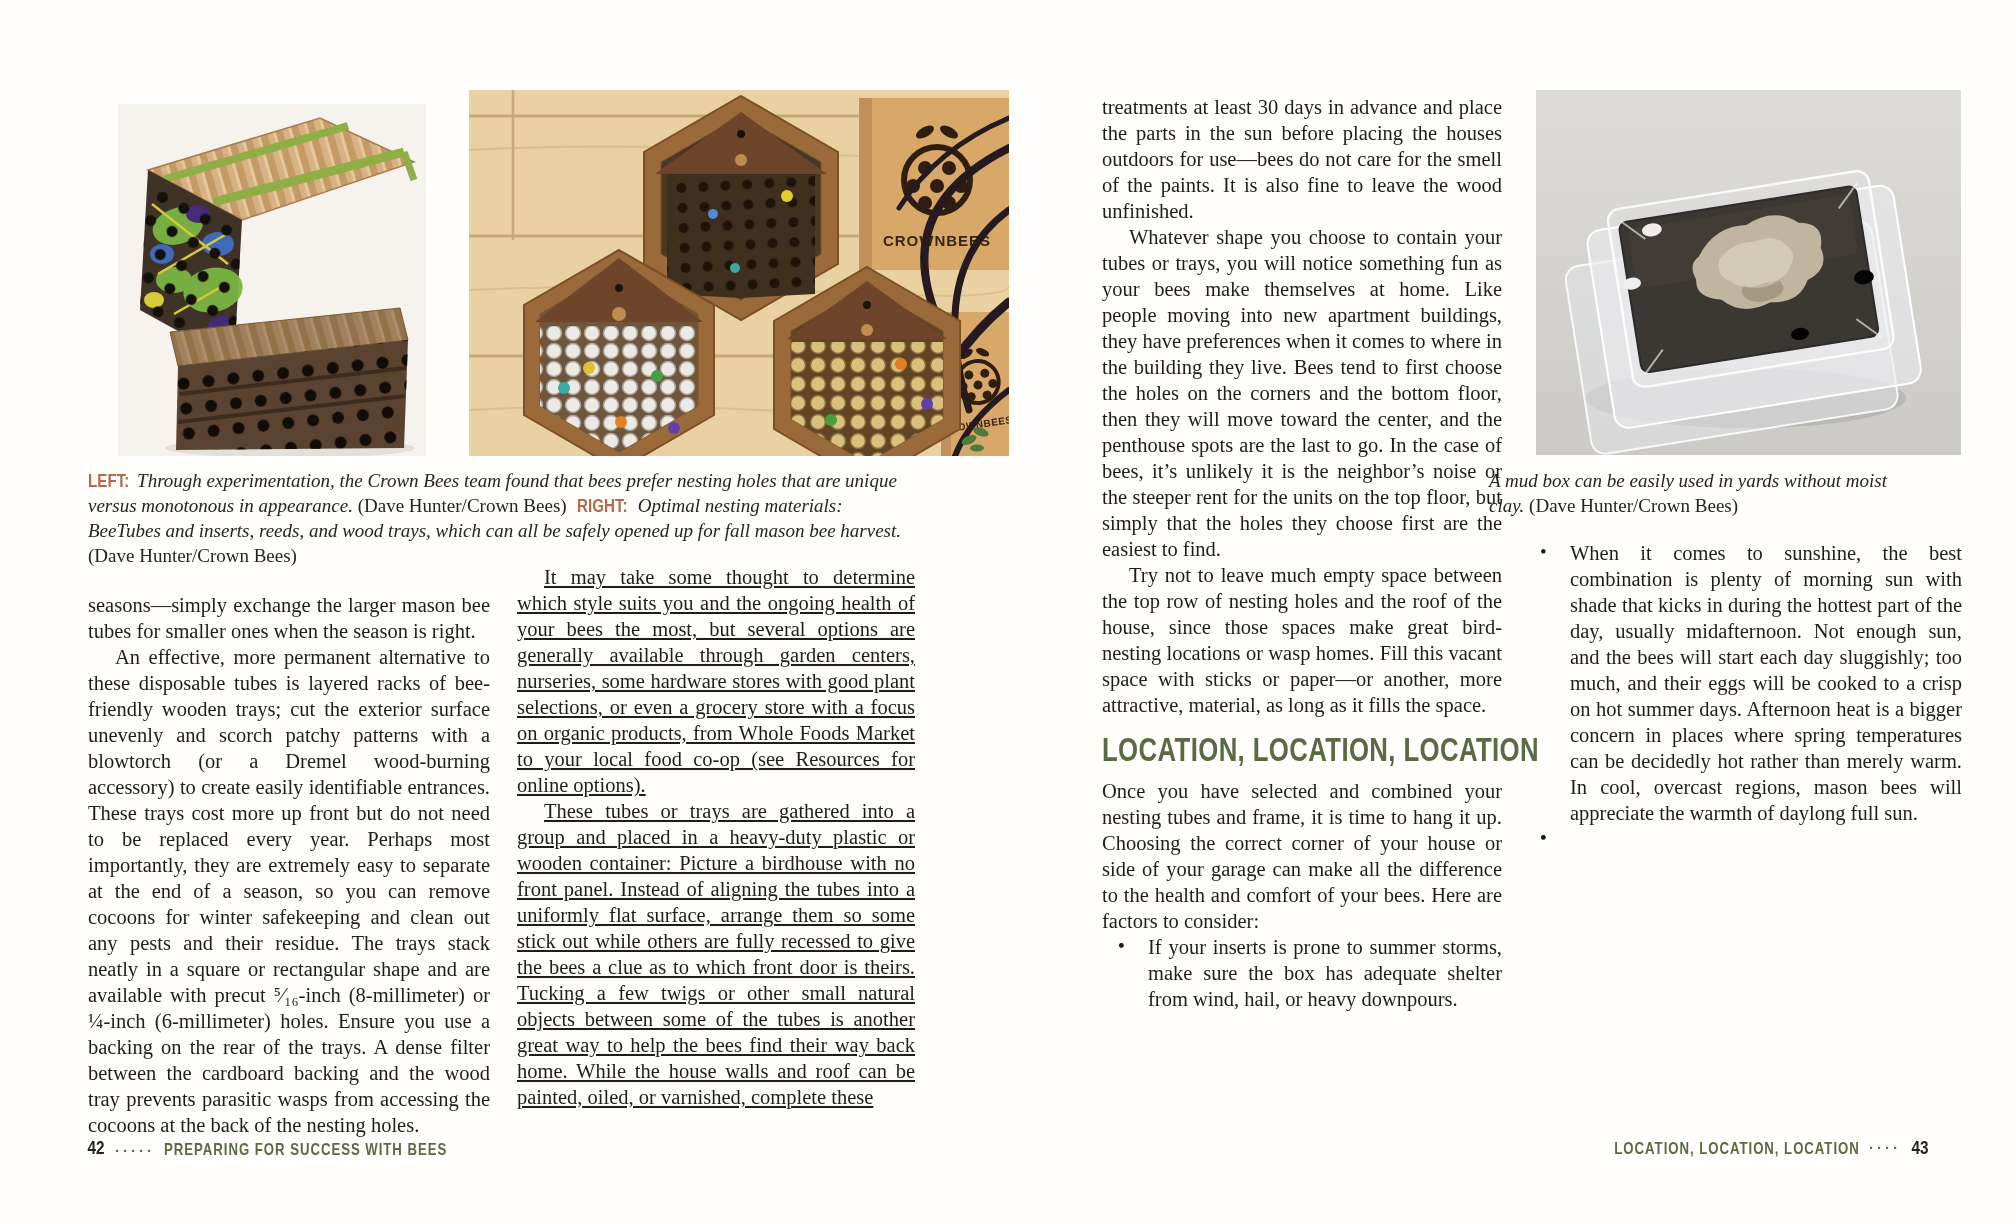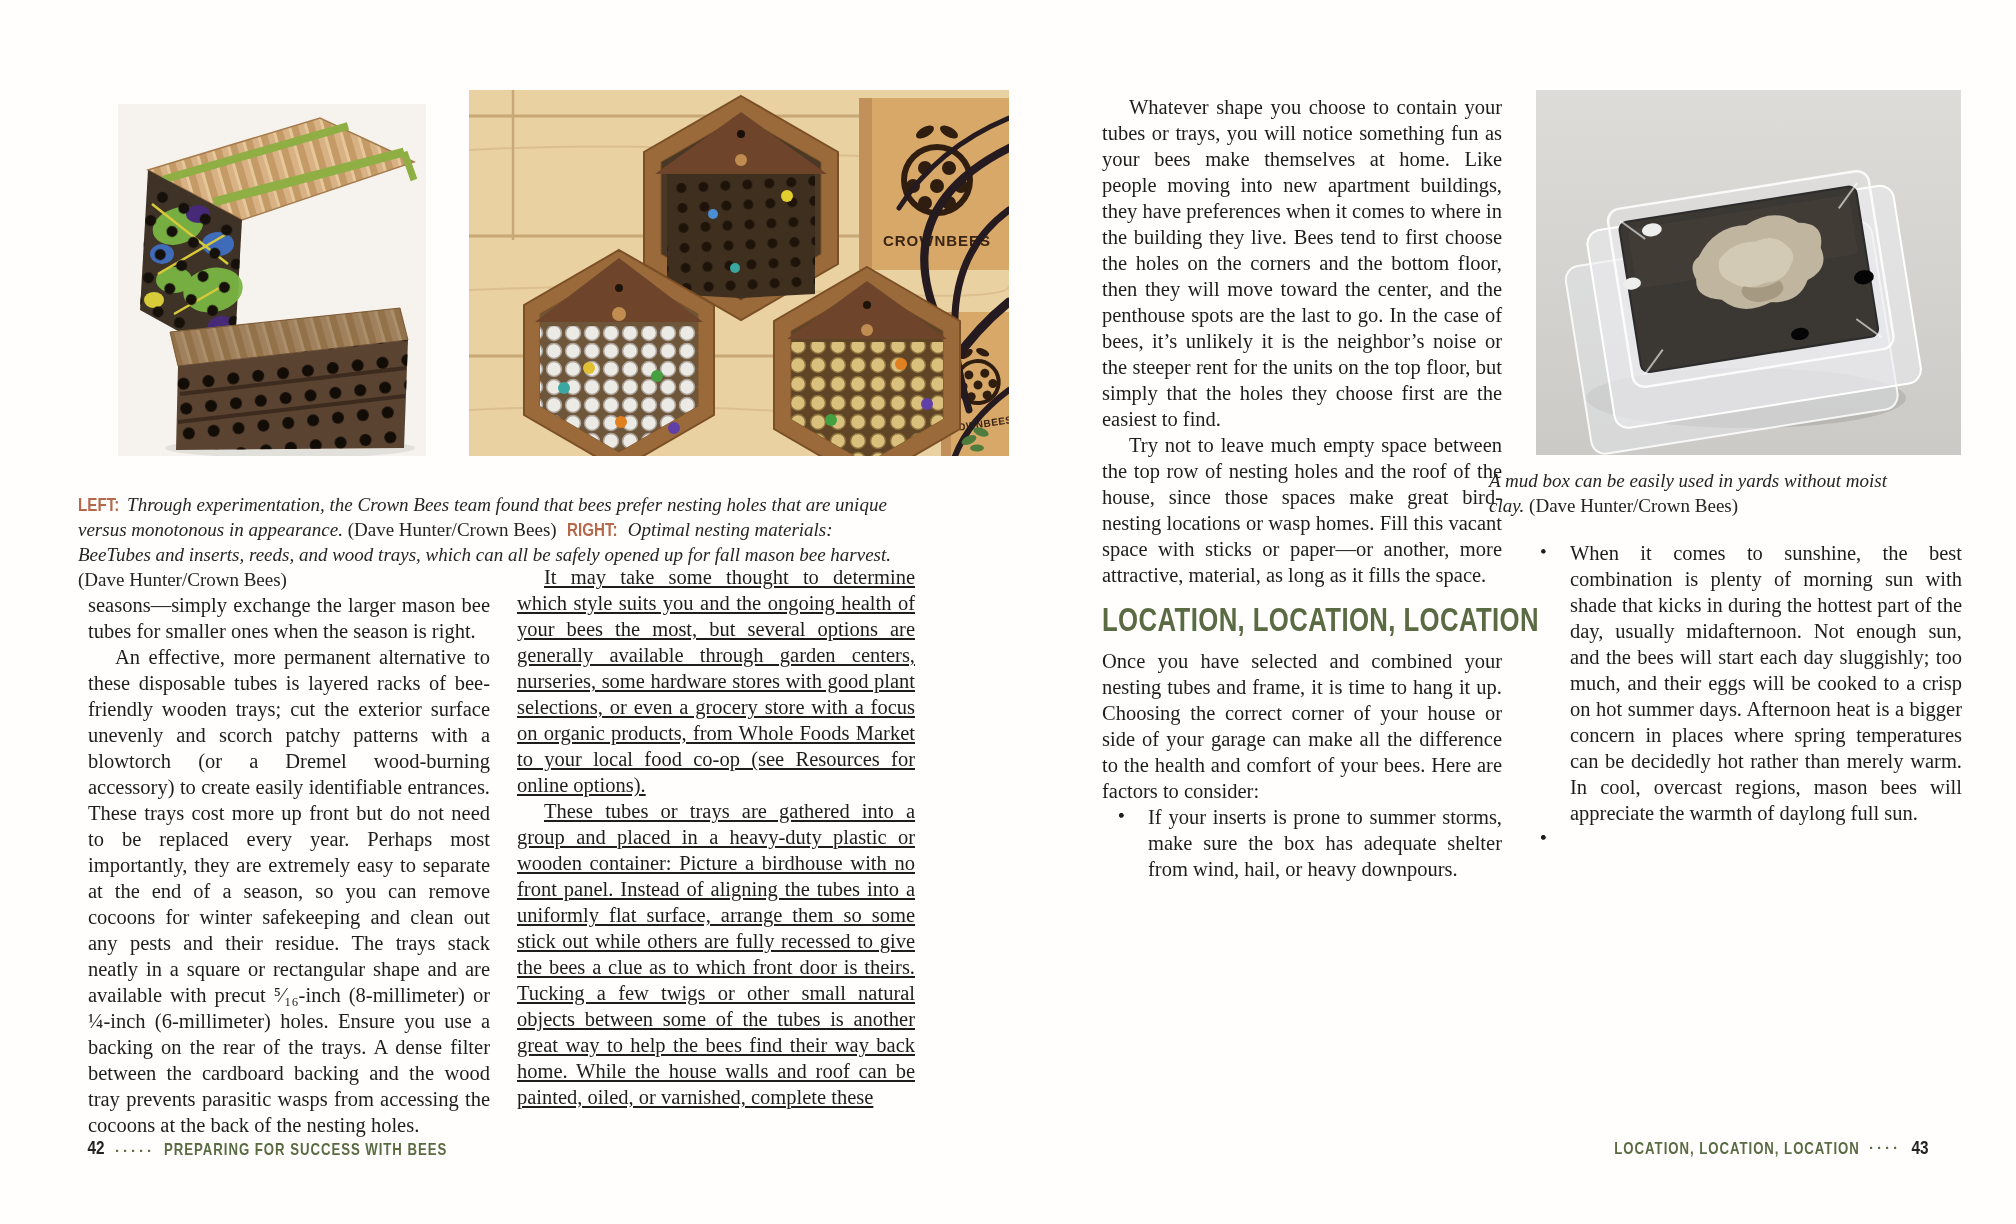--- a/index.html
+++ b/index.html
@@ -189,21 +189,21 @@
         <polygon points="318,249 398,191 478,249" fill="#6e452a"></polygon>
         <circle cx="398" cy="215" r="4" fill="#1d1309"></circle>
         <circle cx="398" cy="240" r="6" fill="#c08c50"></circle>
         <polygon points="322,252 474,252 474,329 398,373 322,329" fill="url(#ptr)"></polygon>
         <circle cx="432" cy="274" r="6" fill="#e08020"></circle>
         <circle cx="458" cy="314" r="6" fill="#6040a8"></circle>
         <circle cx="362" cy="330" r="6" fill="#44a040"></circle>
       </svg>
     </div>
 
-    <div class="caption" style="left:78px; top:468px; width:822px;margin-top:24px;">
+    <div class="caption" style="left:88px; top:468px; width:822px;">
       <span class="cap-label">LEFT:</span>
       <span>Through experimentation, the Crown Bees team found that bees prefer nesting holes that are unique versus monotonous in appearance.</span>
       <span class="cred">(Dave Hunter/Crown Bees)</span>
       <span class="cap-label" style="margin-left:6px;">RIGHT:</span>
       <span>Optimal nesting materials: BeeTubes and inserts, reeds, and wood trays, which can all be safely opened up for fall mason bee harvest.</span>
       <span class="cred">(Dave Hunter/Crown Bees)</span>
     </div>
 
     <div class="col" style="left:88px; top:592px; width:402px;">
       <p>seasons—simply exchange the larger mason bee tubes for smaller ones when the season is right.</p>
@@ -218,20 +218,21 @@
     <div class="footer" style="left:86px;align-items:flex-end;">
       <span class="num">42</span>
       <span class="dots">·····</span>
       <span class="rt">PREPARING FOR SUCCESS WITH BEES</span>
     </div>
   </div>
 
   <div>
 
     <div class="col" style="left:1102px; top:94px; width:400px;">
+      <p>treatments at least 30 days in advance and place the parts in the sun before placing the houses outdoors for use—bees do not care for the smell of the paints. It is also fine to leave the wood unfinished.</p>
       <p class="indent">Whatever shape you choose to contain your tubes or trays, you will notice something fun as your bees make themselves at home. Like people moving into new apartment buildings, they have preferences when it comes to where in the building they live. Bees tend to first choose the holes on the corners and the bottom floor, then they will move toward the center, and the penthouse spots are the last to go. In the case of bees, it’s unlikely it is the neighbor’s noise or the steeper rent for the units on the top floor, but simply that the holes they choose first are the easiest to find.</p>
       <p class="indent">Try not to leave much empty space between the top row of nesting holes and the roof of the house, since those spaces make great bird-nesting locations or wasp homes. Fill this vacant space with sticks or paper—or another, more attractive, material, as long as it fills the space.</p>
       <h2 class="green-head"><span class="condx">LOCATION, LOCATION, LOCATION</span></h2>
       <p>Once you have selected and combined your nesting tubes and frame, it is time to hang it up. Choosing the correct corner of your house or side of your garage can make all the difference to the health and comfort of your bees. Here are factors to consider:</p>
       <ul class="blist">
         <li>
           <span class="b">•</span>
         </li>
         <li>
           <span class="b">•</span>

